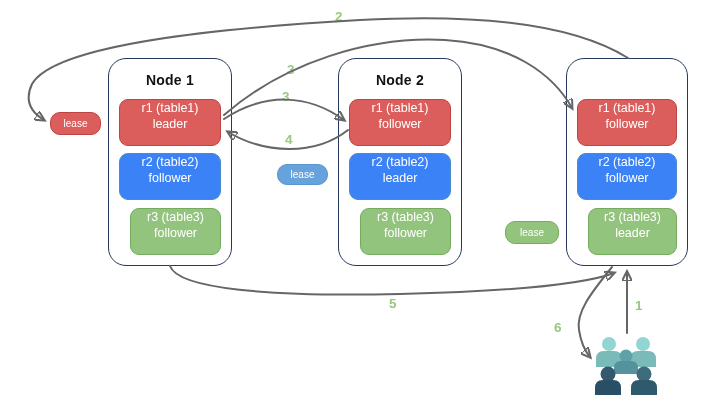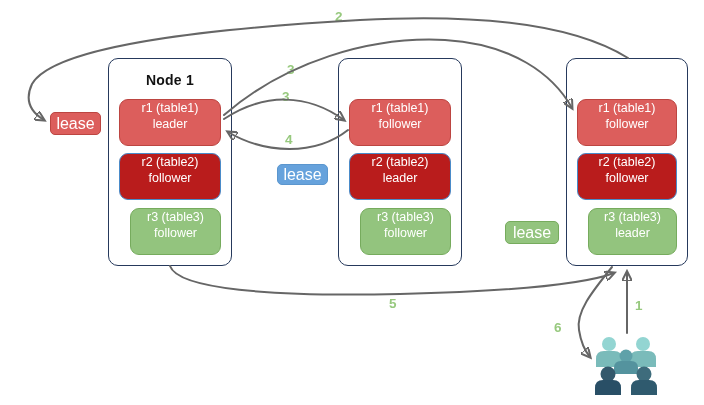--- a/index.html
+++ b/index.html
@@ -2,41 +2,41 @@
 <html><head>
 <meta charset="utf-8">
 <style>
   html,body { margin:0; padding:0; background:#ffffff; }
   .canvas {
     position:relative; width:704px; height:405px; background:#ffffff;
     font-family:"Liberation Sans", sans-serif; overflow:hidden;
   }
   .node {
     position:absolute; background:#ffffff;
-    border:1.5px solid #26395C; border-radius:10px;
+    border:1.5px solid #26395C; border-radius:18px;
     width:124px; height:208px; box-sizing:border-box;
   }
   .node-title {
     text-align:center; margin-top:13px; font-weight:bold;
     font-size:14px; color:#121212; letter-spacing:.2px;
   }
   .replica {
     position:absolute; left:10px; right:10px; height:47px;
     border-radius:9px; color:#ffffff; font-size:12.5px; line-height:1.3;
     display:flex; flex-direction:column; align-items:center; justify-content:flex-start;
     text-align:center; box-sizing:border-box; border:1.5px solid transparent;
   }
   .replica.red   { background:#DC5E5C; border-color:#BC4541; }
-  .replica.blue  { background:#b91c1c; border-color:#4A8BC9; }
+  .replica.blue  { background:#3b82f6; border-color:#4A8BC9; }
   .replica.green { background:#93C47E; border-color:#76AB5D; }
   .r1 { top:40px; } .r2 { top:94px; } .r3 { top:149px;margin-left:11px; }
   .lease {
-    position:absolute; color:#ffffff; font-size:16px;
+    position:absolute; color:#ffffff; font-size:10px;
     display:flex; align-items:center; justify-content:center;
-    border-radius:5px; box-sizing:border-box; border:1.5px solid transparent;
+    border-radius:10px; box-sizing:border-box; border:1.5px solid transparent;
   }
   .lease.red   { background:#DC5E5C; border-color:#BC4541; left:50px;  top:112px; width:51px; height:23px; }
   .lease.blue  { background:#66A2DC; border-color:#5B96CE; left:277px; top:164px; width:51px; height:21px; }
   .lease.green { background:#93C47E; border-color:#76AB5D; left:505px; top:221px; width:54px; height:23px; }
   .step {
     position:absolute; color:#97C97E; font-weight:bold; font-size:13.5px;
   }
   .step-2  { left:335px; top:9px;  }
   .step-3a { left:287px; top:62px; }
   .step-3b { left:282px; top:89px; }
@@ -65,20 +65,21 @@
       <span>r2 (table2)</span>
       <span>follower</span>
     </div>
     <div class="replica green r3">
       <span>r3 (table3)</span>
       <span>follower</span>
     </div>
   </div>
 
   <div class="node" style="left:338px; top:58px;">
+    <div class="node-title">Node 2</div>
     <div class="replica red r1">
       <span>r1 (table1)</span>
       <span>follower</span>
     </div>
     <div class="replica blue r2">
       <span>r2 (table2)</span>
       <span>leader</span>
     </div>
     <div class="replica green r3">
       <span>r3 (table3)</span>

